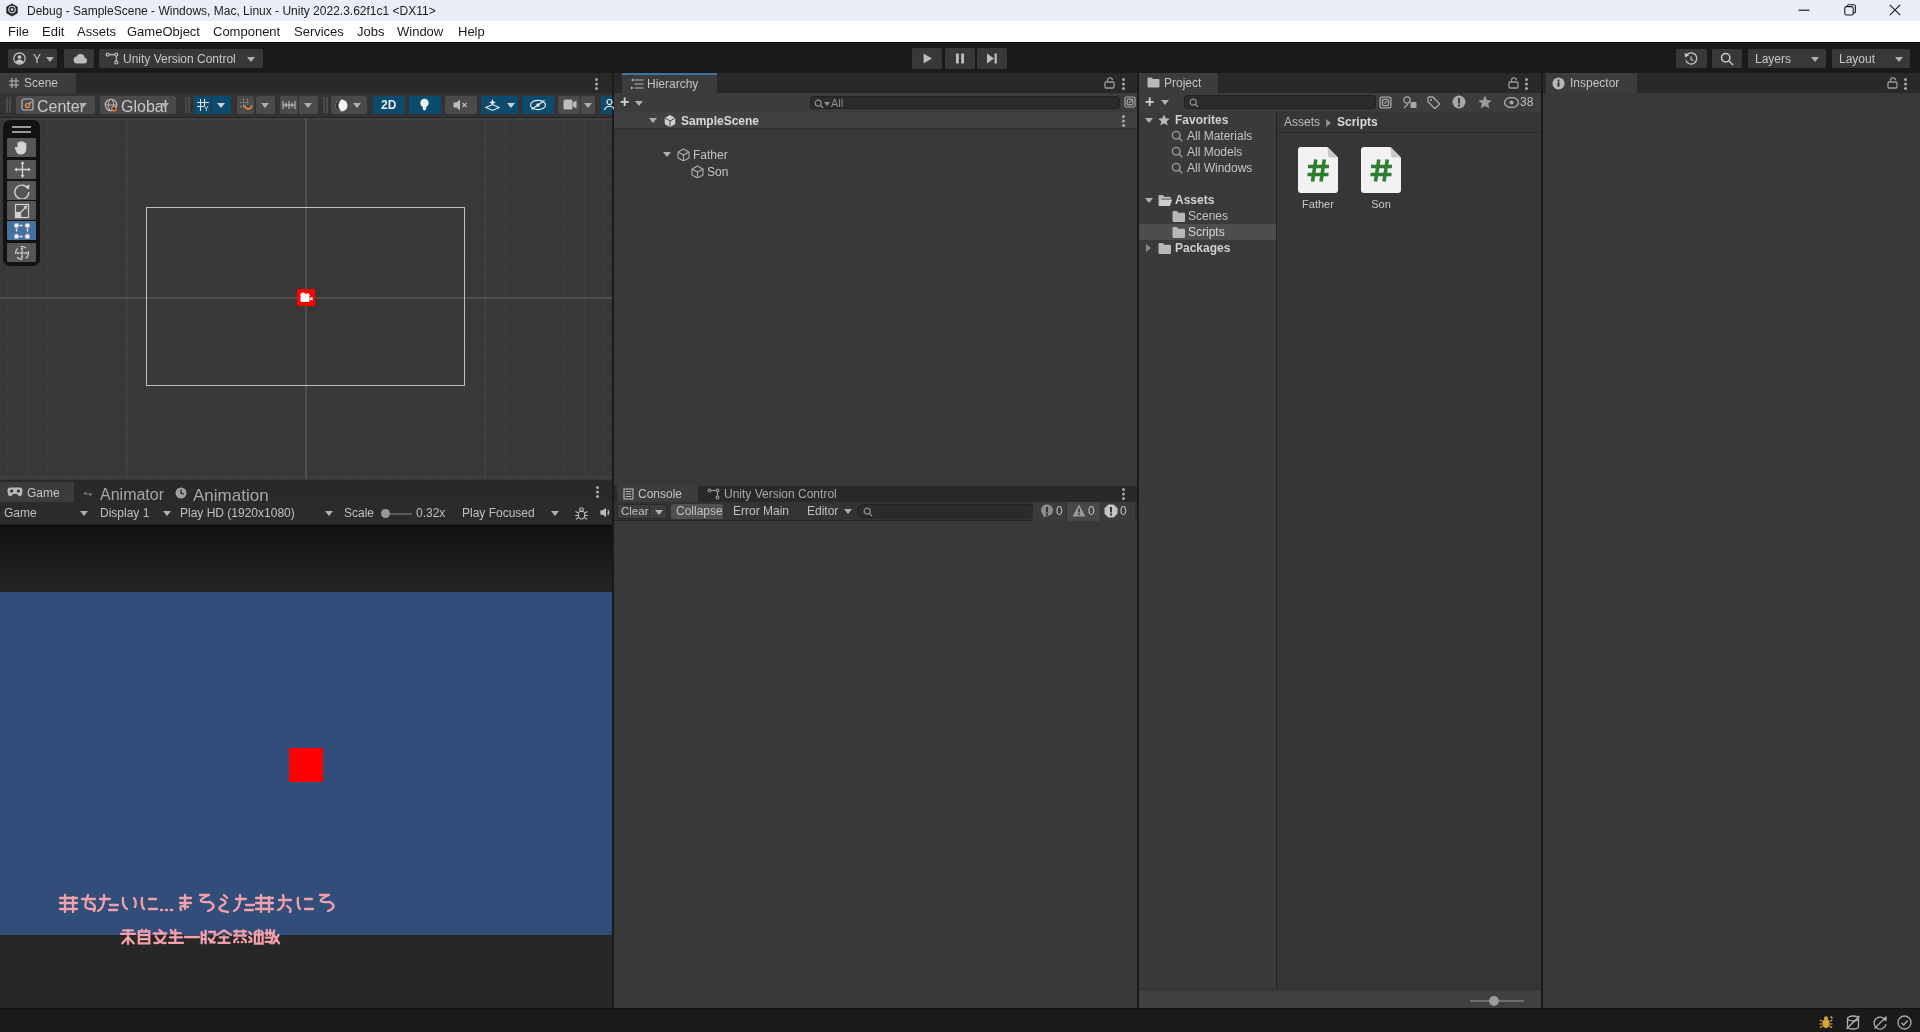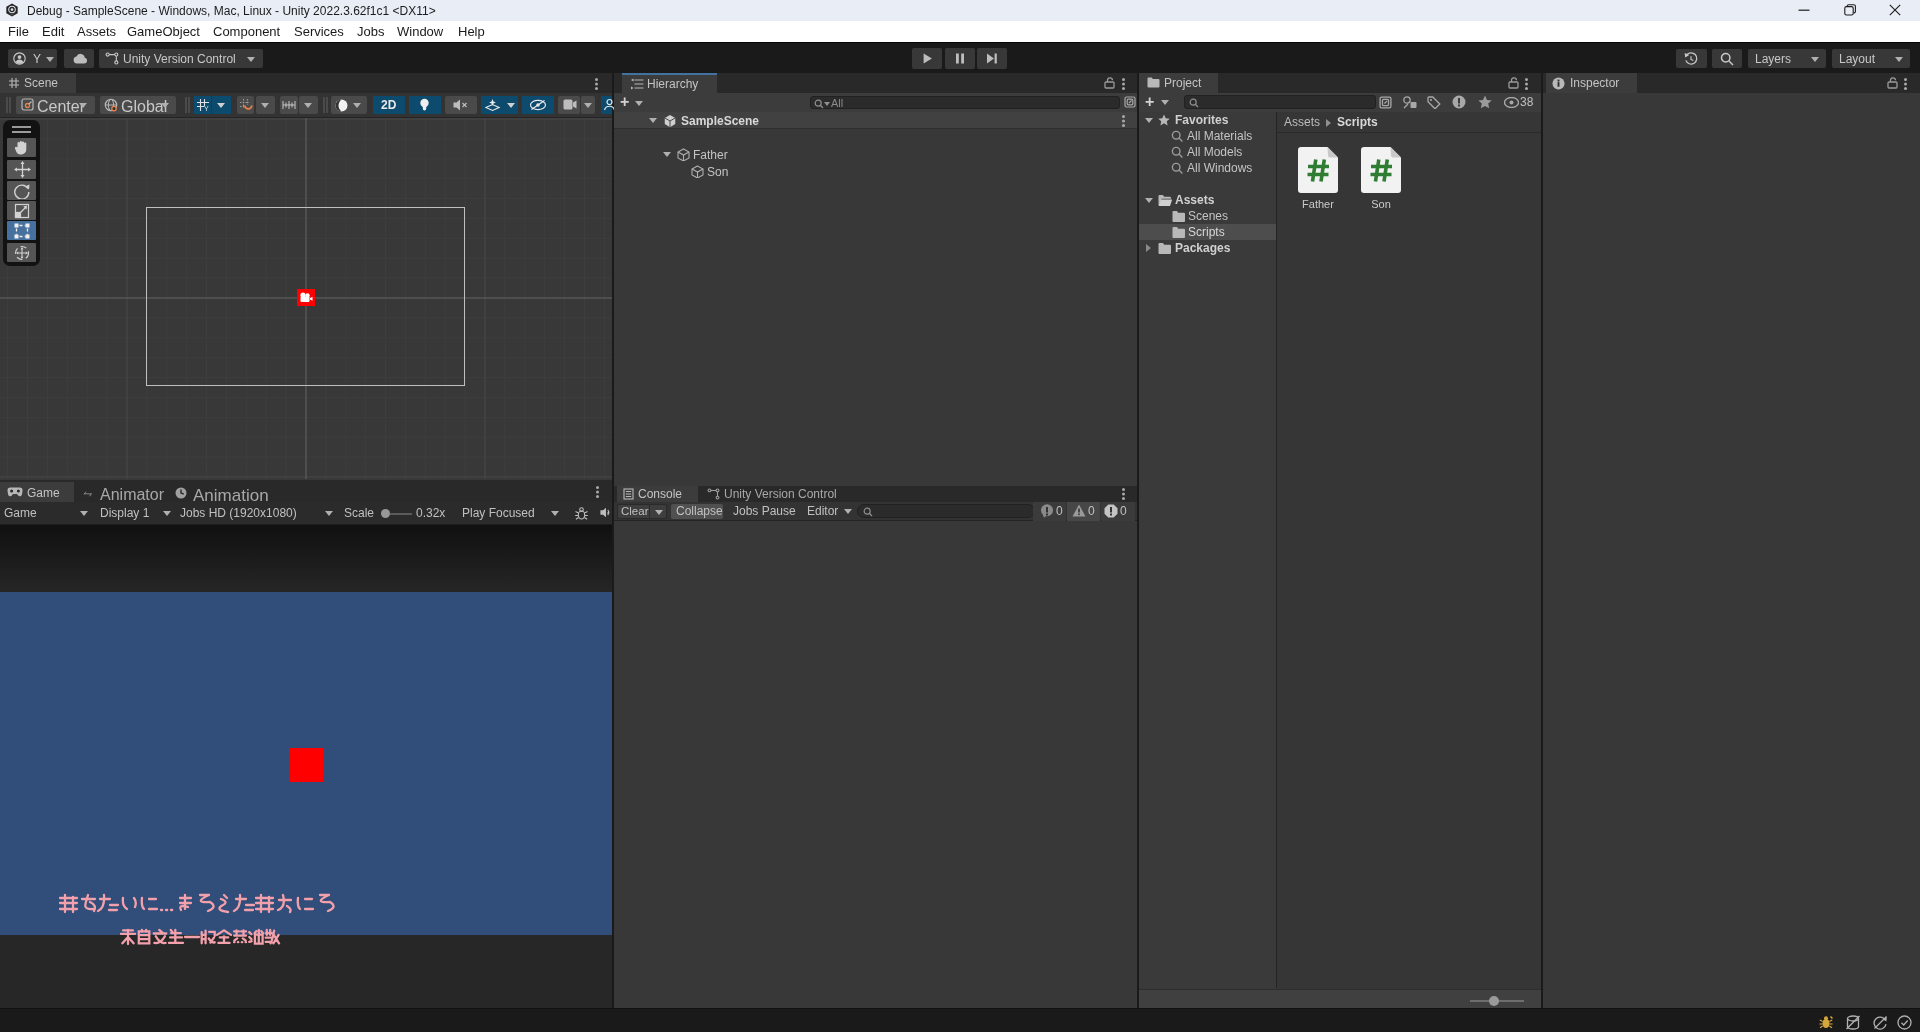--- a/index.html
+++ b/index.html
@@ -389,21 +389,21 @@
         </svg>
     <span class="txt" style="left:193px;top:6px;color:#a8a8a8;font-size:17px">Animation</span>
     <div class="kebab" style="left:596px;top:6px"></div>
   </div>
 
   <div class="abs" style="left:0;top:429px;width:612px;height:23px;background:#2b2b2b;border-bottom:1px solid #1e1e1e;color:#c0c0c0;font-size:12px">
     <span class="txt" style="left:4px;top:4px">Game</span>
     <div class="tri-d" style="left:80px;top:9px"></div>
     <span class="txt" style="left:100px;top:4px">Display 1</span>
     <div class="tri-d" style="left:163px;top:9px"></div>
-    <span class="txt" style="left:180px;top:4px">Jobs HD (1920x1080)</span>
+    <span class="txt" style="left:180px;top:4px">Play HD (1920x1080)</span>
     <div class="tri-d" style="left:325px;top:9px"></div>
     <span class="txt" style="left:344px;top:4px">Scale</span>
     <div class="abs" style="left:381px;top:7px;width:9px;height:9px;border-radius:50%;background:#989898"></div>
     <div class="abs" style="left:390px;top:11px;width:22px;height:2px;background:#5a5a5a"></div>
     <span class="txt" style="left:416px;top:4px">0.32x</span>
     <span class="txt" style="left:462px;top:4px">Play Focused</span>
     <div class="tri-d" style="left:551px;top:9px"></div>
     <svg class="abs" style="left:574px;top:4px" width="15" height="15" viewBox="0 0 15 15" fill="none" stroke="#bdbdbd" stroke-width="1.1">
           <ellipse cx="7.5" cy="9" rx="3.2" ry="4"></ellipse>
           <circle cx="7.5" cy="3.6" r="1.8"></circle>
@@ -505,21 +505,21 @@
   <div class="abs" style="left:0;top:429px;width:523px;height:19px;background:#333333;border-bottom:1px solid #242424;font-size:12px;color:#c0c0c0">
     <div class="abs" style="left:3px;top:2px;width:33px;height:15px;background:#3e3e3e;border:1px solid #2a2a2a;border-right:none;border-radius:2px 0 0 2px">
           <span class="txt" style="left:3px;top:0px;font-size:11.5px">Clear</span>
         </div>
     <div class="abs" style="left:35px;top:2px;width:18px;height:15px;background:#3e3e3e;border:1px solid #2a2a2a;border-left:1px solid #2a2a2a;border-radius:0 2px 2px 0">
           <div class="tri-d" style="left:5px;top:5px"></div>
         </div>
     <div class="abs" style="left:57px;top:2px;width:52px;height:15px;background:#505050;border-radius:2px">
           <span class="txt" style="left:5px;top:0px">Collapse</span>
         </div>
-    <span class="txt" style="left:119px;top:2px">Jobs Pause</span>
+    <span class="txt" style="left:119px;top:2px">Error Main</span>
     <span class="txt" style="left:193px;top:2px">Editor</span>
     <div class="tri-d" style="left:230px;top:7px"></div>
     <div class="searchfield" style="left:243px;top:2px;width:178px;height:14px;border-radius:7px">
       <svg class="abs" style="left:5px;top:2px" width="10" height="10" viewBox="0 0 12 12" fill="none" stroke="#909090" stroke-width="1.4">
             <circle cx="5" cy="5" r="3.6"></circle>
             <path d="M7.8 7.8l3 3"></path>
           </svg>
     </div>
     <div class="abs" style="left:419px;top:0;width:33px;height:19px;background:#3b3b3b"></div>
         <div class="abs" style="left:453px;top:0;width:33px;height:19px;background:#474747"></div>

